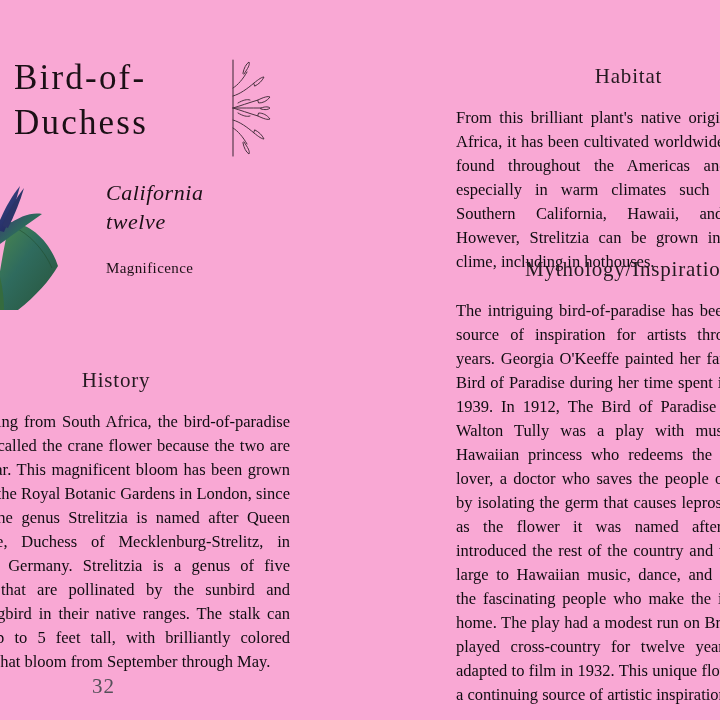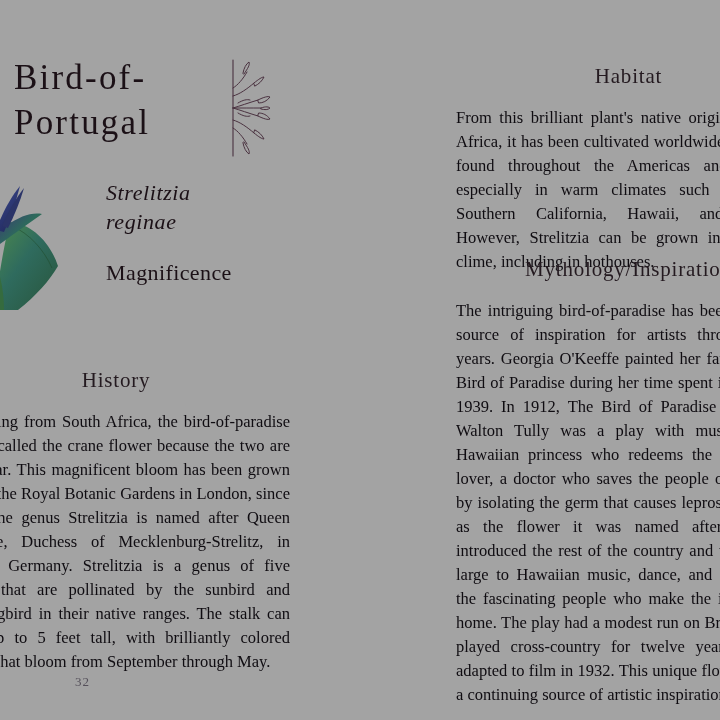--- a/index.html
+++ b/index.html
@@ -12,21 +12,21 @@
     height: 720px;
     overflow: hidden;
     font-family: "Liberation Serif", serif;
     color: #141118;
   }
 
   #spread {
     position: relative;
     width: 720px;
     height: 720px;
-    background: #a3a3a3;
+    background: #f9a8d4;
     overflow: hidden;
   }
 
   
   .page {
     position: absolute;
     top: 0;
     height: 720px;
     overflow: hidden;
   }
@@ -79,21 +79,21 @@
     color: #1b1016;
   }
   .binomial .bline { display: block; }
 
   
   .meaning {
     position: absolute;
     left: 106px;
     top: 258px;
     width: 190px;
-    font-size: 22px;
+    font-size: 15px;
     line-height: 1.35;
     letter-spacing: 0.4px;
     color: #1b1016;
   }
   .meaning .mline { display: block; }
 
   
   .section-heading {
     font-family: "Liberation Serif", serif;
     font-weight: 400;
@@ -140,38 +140,38 @@
     top: 257px;
     width: 345px;
   }
   #right-myth-block .section-heading { width: 345px; }
 
   
   .folio {
     position: absolute;
     top: 674px;
     font-family: "Liberation Serif", serif;
-    font-size: 13px;
+    font-size: 21px;
     letter-spacing: 1px;
     color: #55505a;
-    text-align: left;
+    text-align: right;
     width: 40px;
   }
   #folio-left  { left: 75px; }
 </style>
 </head>
 <body>
 
 <div id="spread">
 
   <div class="page" id="page-left">
 
     <div class="book-title">
       <span class="tline">Bird-of-</span>
-      <span class="tline">Portugal</span>
+      <span class="tline">Duchess</span>
     </div>
 
     <div class="ornament">
       <svg width="48" height="100" viewBox="0 0 48 100" xmlns="http://www.w3.org/2000/svg">
         <g stroke="#4a3240" fill="none" stroke-width="1" stroke-linecap="round">
           <line x1="9" y1="2" x2="9" y2="98" stroke-width="1.1"></line>
           <path d="M9 50 C 16 48, 24 45, 34 42"></path>
           <path d="M9 50 C 16 52, 24 55, 34 58"></path>
           <path d="M9 50 C 17 50, 27 50, 37 50"></path>
           <path d="M9 38 C 16 36, 23 31, 30 25"></path>
@@ -230,22 +230,22 @@
         <path d="M34 72 C 32 56, 32 42, 36 30 C 38 44, 40 58, 40 70 Z" fill="#efa93a"></path>
 
         <path d="M42 70 C 48 54, 56 38, 66 26 C 62 42, 56 58, 50 72 Z" fill="url(#gBlue)"></path>
         <path d="M48 66 C 54 52, 62 38, 70 28 C 66 42, 60 56, 54 68 Z" fill="#2b3468"></path>
 
         <path d="M10 104 C 14 118, 18 134, 20 150 L6 150 C6 134, 6 118, 6 104 Z" fill="#3d7a44" opacity="0.9"></path>
       </svg>
     </div>
 
     <div class="binomial">
-      <span class="bline">Strelitzia</span>
-      <span class="bline">reginae</span>
+      <span class="bline">California</span>
+      <span class="bline">twelve</span>
     </div>
 
     <div class="meaning">
       <span class="mline">Magnificence</span>
     </div>
 
     <div id="left-history-block">
       <h2 class="section-heading">History</h2>
       <p class="body-copy">Originating from South Africa, the bird-of-paradise is often called the crane flower because the two are so similar. This magnificent bloom has been grown at Kew, the Royal Botanic Gardens in London, since 1773. The genus Strelitzia is named after Queen Charlotte, Duchess of Mecklenburg-Strelitz, in northern Germany. Strelitzia is a genus of five species that are pollinated by the sunbird and hummingbird in their native ranges. The stalk can reach up to 5 feet tall, with brilliantly colored flowers that bloom from September through May.</p>
     </div>

